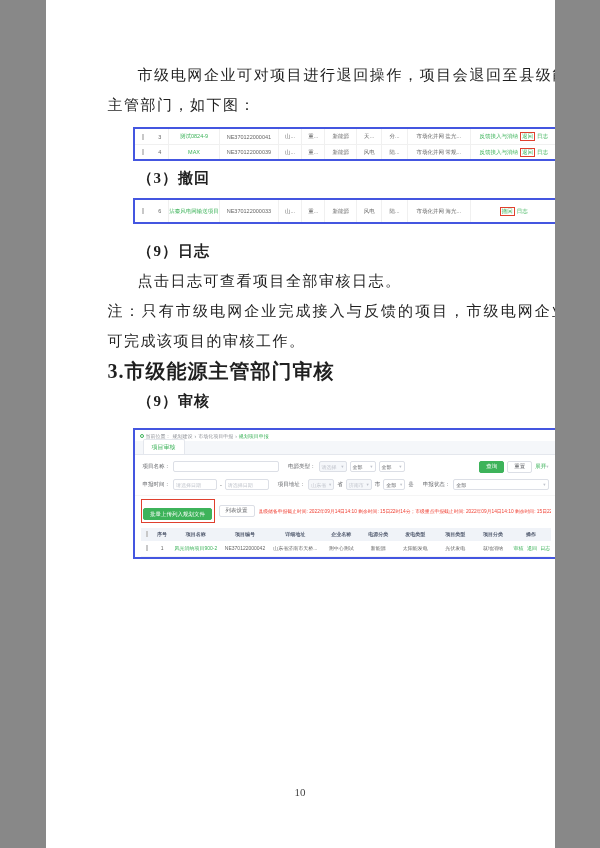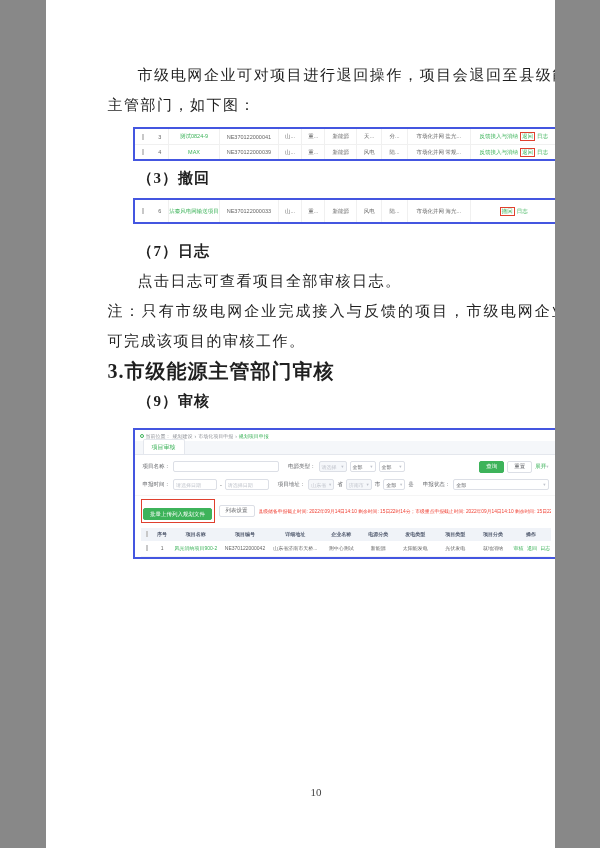--- a/index.html
+++ b/index.html
@@ -11,21 +11,21 @@
     color: #1f1f1f;
   }
   .content { position: absolute; left: 62px; top: 60px; width: 478px; }
 
   
   .para { font-size: 15px; line-height: 30px; text-align: justify; letter-spacing: 1.5px; }
   .indent { text-indent: 2em; }
   .h-sub { font-size: 15px; line-height: 30px; font-weight: bold; text-indent: 2em; letter-spacing: 1px; }
   .h-section { font-size: 20px; line-height: 30px; font-weight: bold; letter-spacing: 1px; }
   .mt14 { } .mt12 { margin-top: 12px; }
-  .page-num { position: absolute; top: 786px; left: 16px; width: 100%; text-align: center;
+  .page-num { position: absolute; top: 786px; left: 0; width: 100%; text-align: center;
     font-size: 11px; color: #444; }
 
   
   .shot {
     border: 2px solid #4456e0; background: #fff; margin-left: 25px; width: 426px;
     font-family: "Liberation Sans", "DejaVu Sans", sans-serif;
   }
   .shot1 { margin-top: 7px; margin-bottom: 2px; }
   .shot2 { margin-top: 5px; margin-bottom: 2px; }
   .s-row { display: flex; align-items: center; height: 15px; font-size: 5.5px; color: #666; }
@@ -135,21 +135,21 @@
         <div class="s-cell w-type vline">风电</div>
         <div class="s-cell w-sub vline">陆...</div>
         <div class="s-cell w-mode vline">市场化并网 海光...</div>
         <div class="s-cell w-act vline">
           <span class="green redbox">撤回</span>
           <span class="green gap">日志</span>
         </div>
       </div>
     </div>
 
-    <h3 class="h-sub mt12">（7）日志</h3>
+    <h3 class="h-sub mt12">（9）日志</h3>
     <p class="para indent">点击日志可查看项目全部审核日志。</p>
     <p class="para">注：只有市级电网企业完成接入与反馈的项目，市级电网企业才可完成该项目的审核工作。</p>
     <h2 class="h-section">3.市级能源主管部门审核</h2>
     <h3 class="h-sub">（9）审核</h3>
 
     <div class="shot shot3">
       <div class="crumb">
         <span class="loc-dot"></span>
         <span>当前位置：</span>
         <span>规划建设</span>

